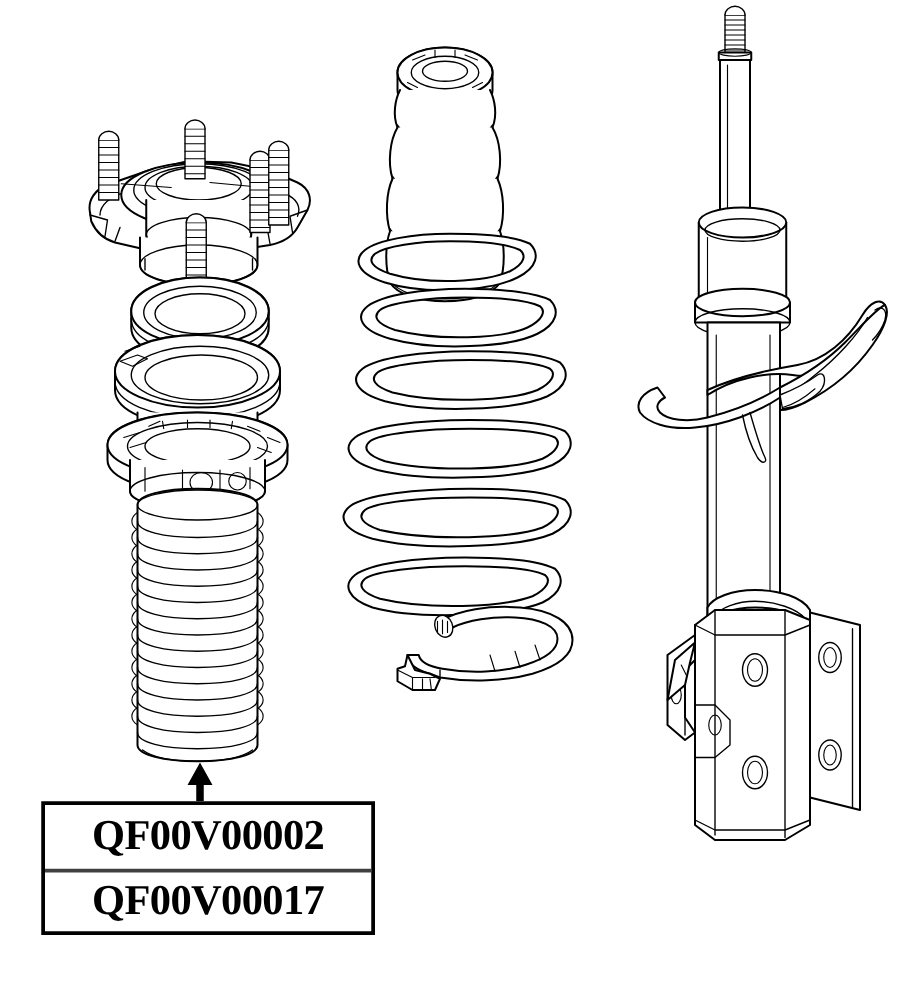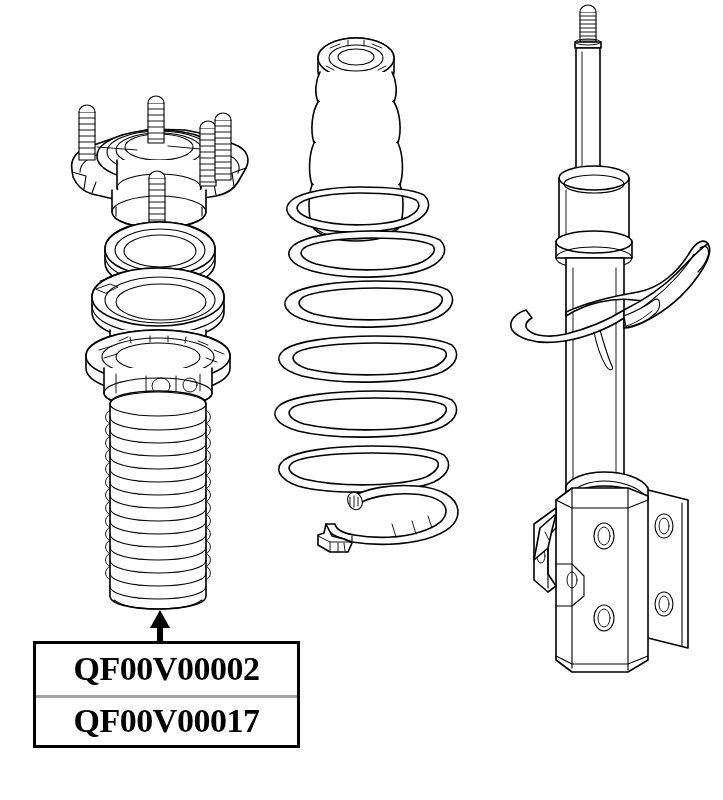--- a/index.html
+++ b/index.html
@@ -75,21 +75,21 @@
     box-sizing: border-box;
   }
   .label-row {
     height: 50.5px;
     display: flex;
     align-items: center;
     justify-content: center;
     box-sizing: border-box;
   }
   .label-row + .label-row {
-    border-top: 3px solid #a3a3a3;
+    border-top: 3px solid #404040;
     text-align: right;
   }
   .label-text {
     font-family: "Liberation Serif", serif;
     font-weight: bold;
     font-size: 34px;
     letter-spacing: -0.5px;
     color: #000000;
     white-space: nowrap;
     line-height: 1;

